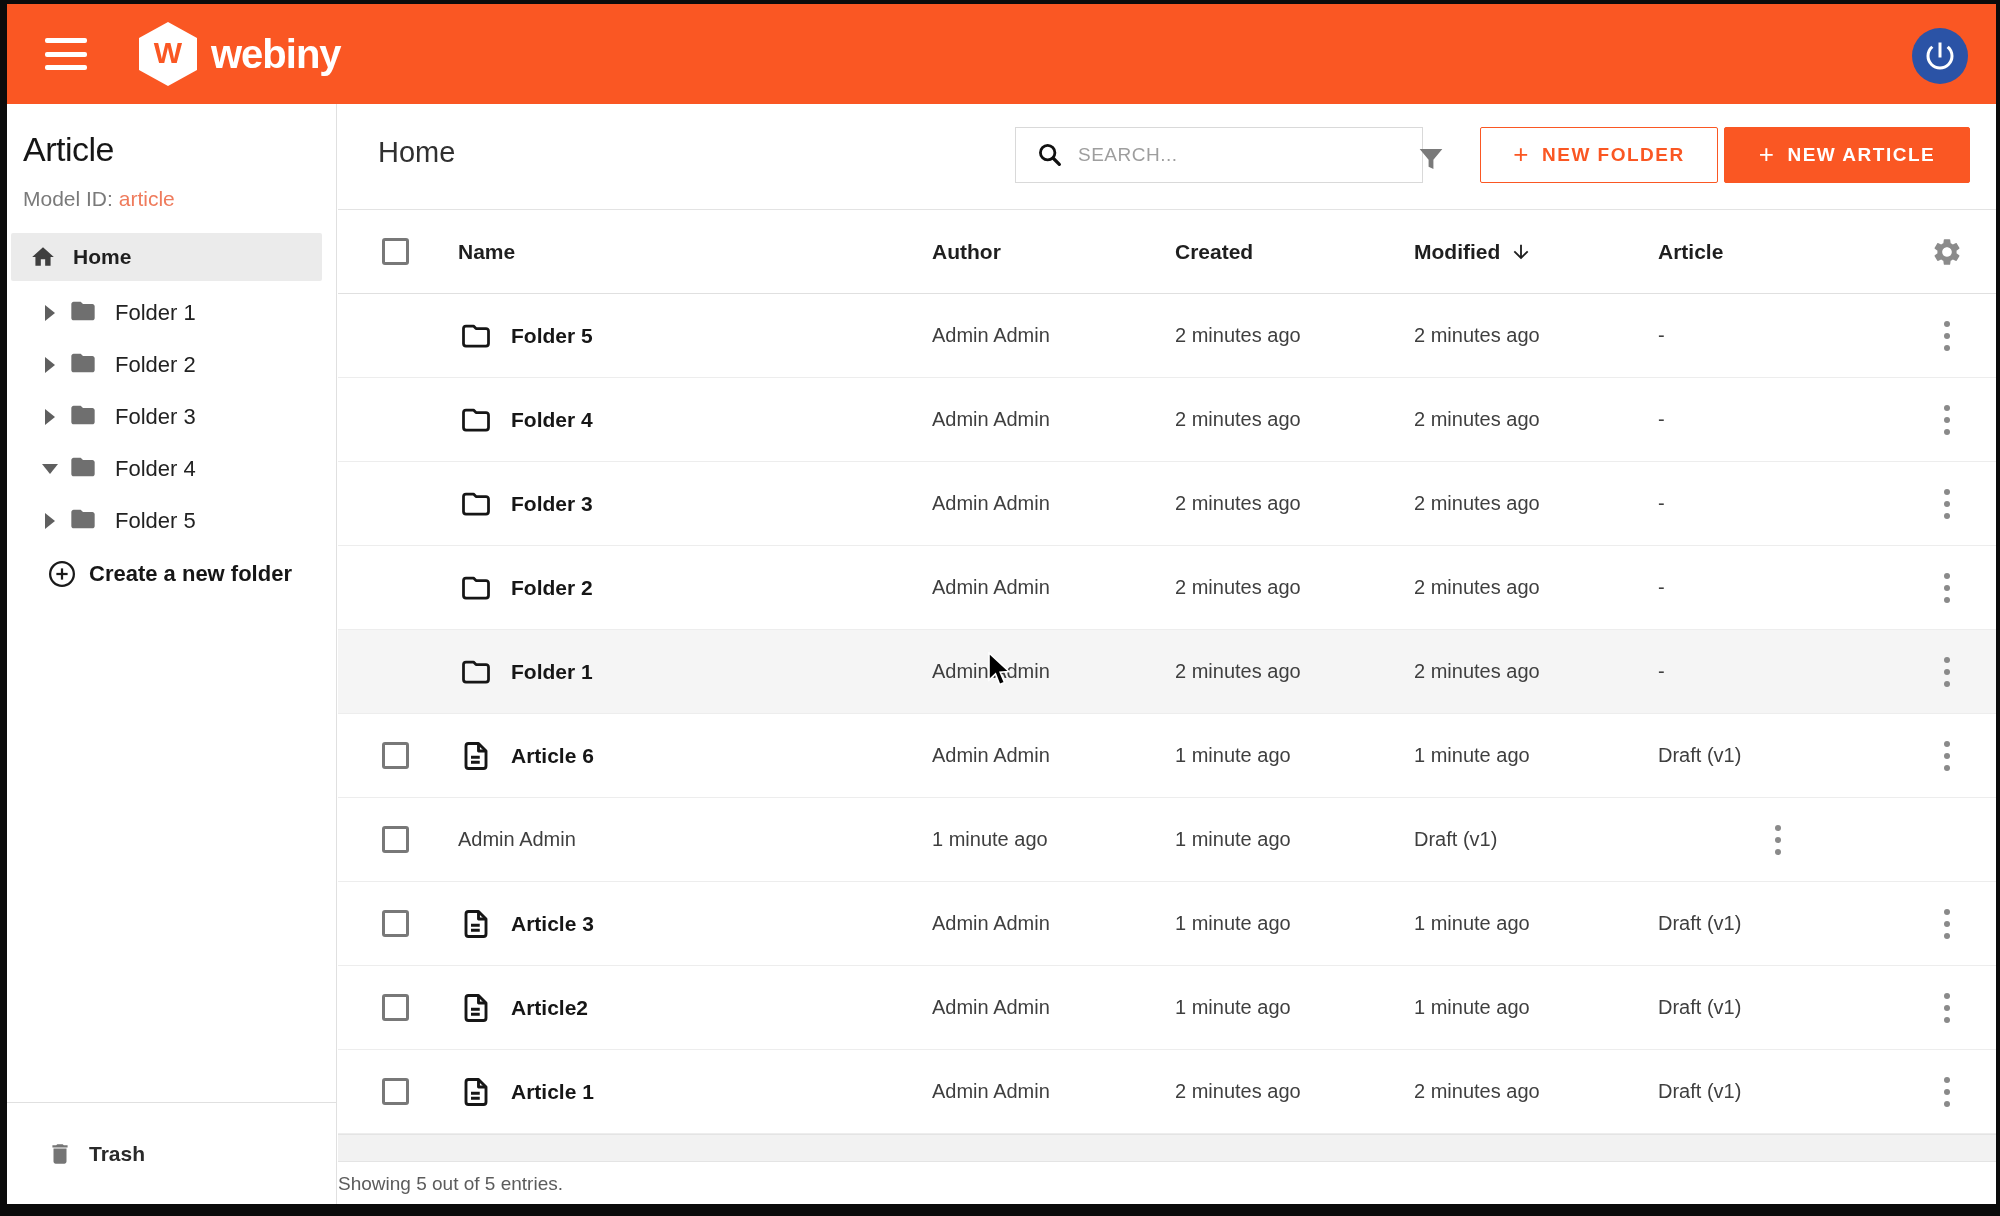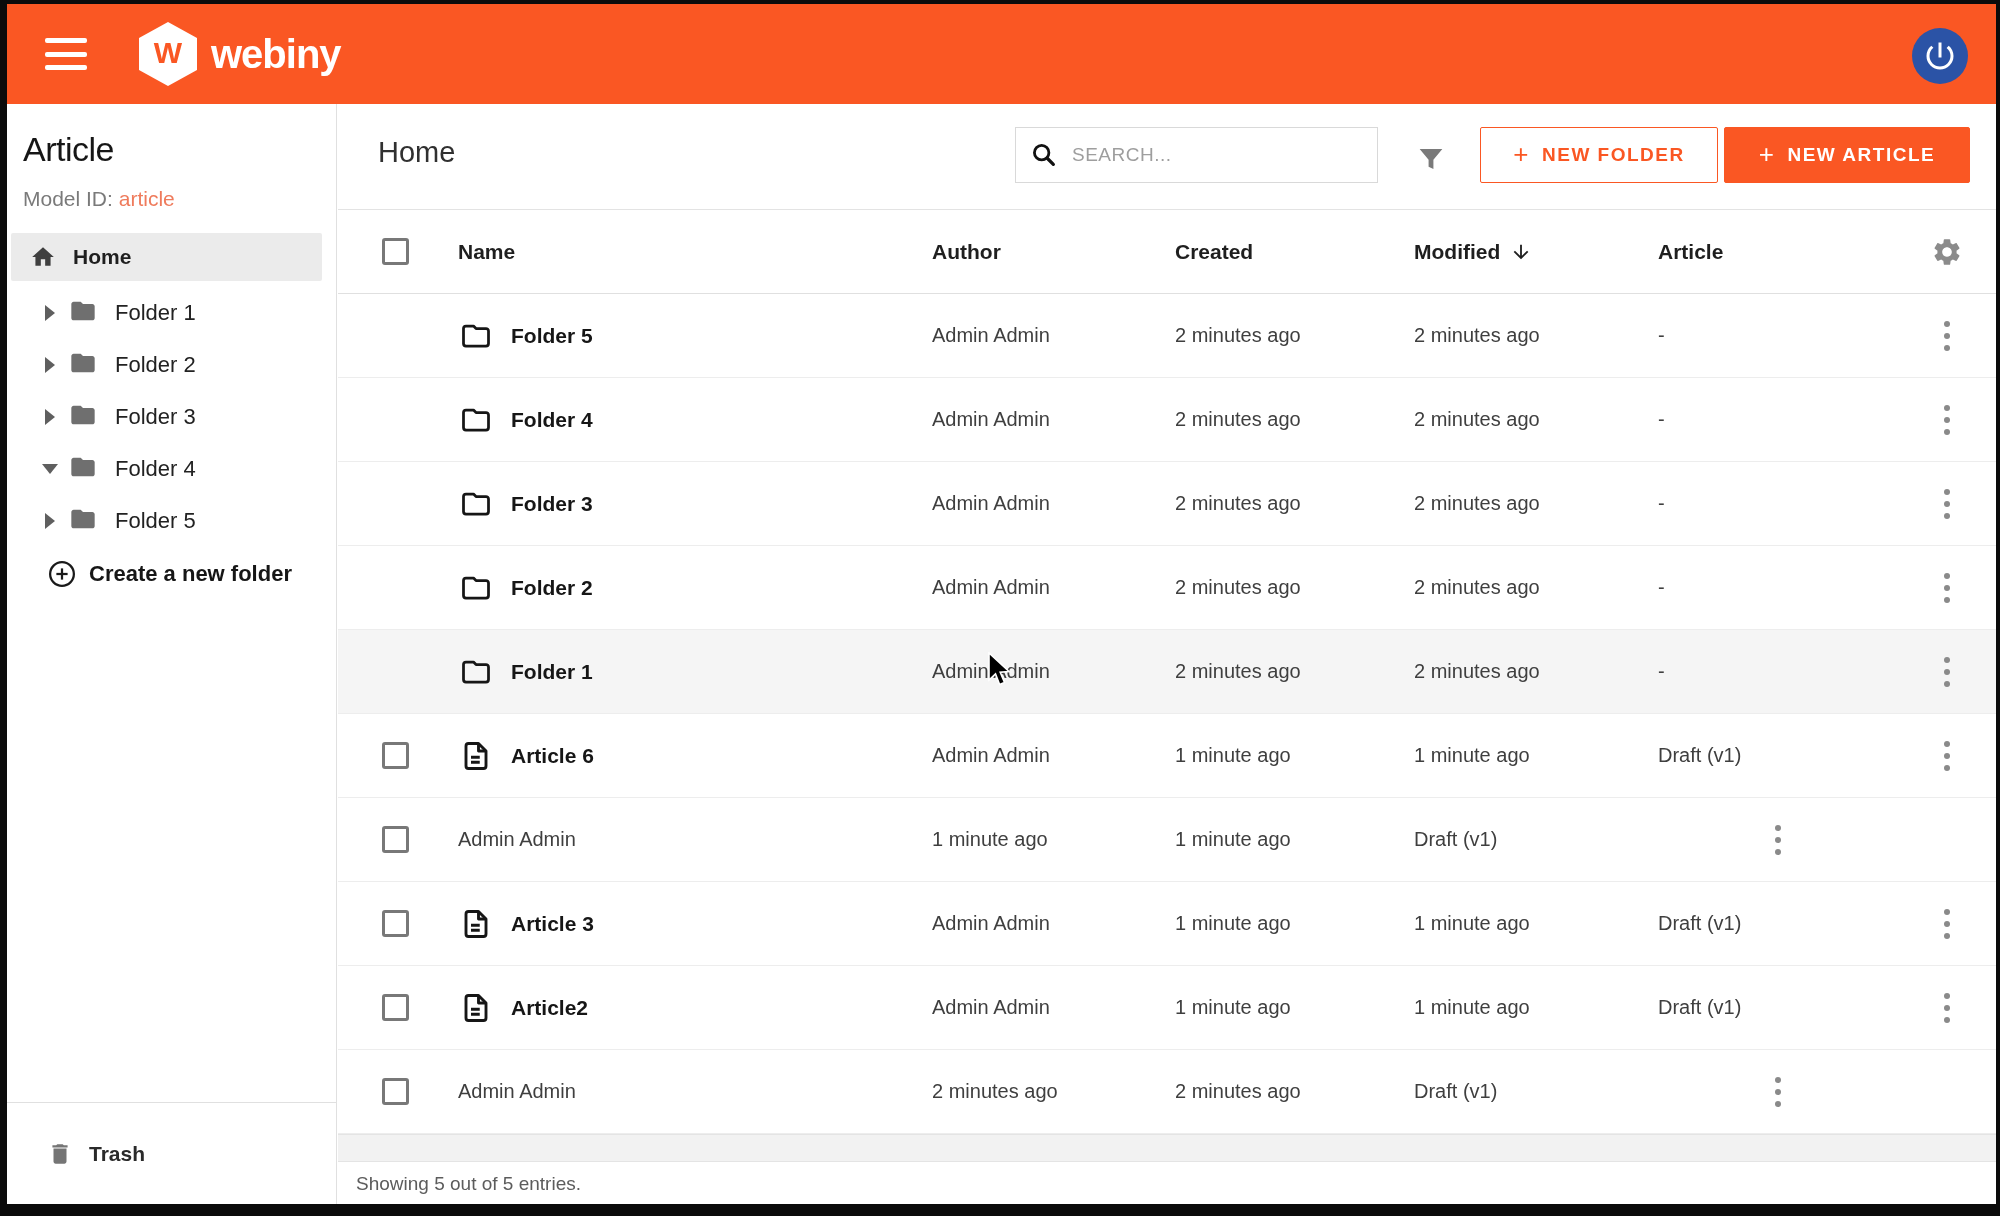--- a/index.html
+++ b/index.html
@@ -71,22 +71,22 @@
   }
   .sidebar-footer .label { font-size:21px; font-weight:700; color:#2a2a2a; }
 
   
   .main { position:absolute; left:331px; top:100px; right:0; bottom:0; background:#fff; }
 
   .toolbar { position:relative; height:106px; border-bottom:1px solid #e3e3e3; }
   .page-title { position:absolute; left:40px; top:32px; font-size:29px; font-weight:400; color:#303030; }
 
   .search-box {
-    position:absolute; left:677px; top:23px; width:363px; height:56px;
-    border:1px solid #d9d9d9; background:#fff; display:flex; align-items:center; padding:0 14px; gap:14px;
+    position:absolute; left:677px; top:23px; width:408px; height:56px;
+    border:1px solid #d9d9d9; background:#fff; display:flex; align-items:center; padding:0 20px; gap:14px;
   }
   .search-box input {
     border:none; outline:none; flex:1; font-size:19px; letter-spacing:0.5px;
     font-family:"Liberation Sans","DejaVu Sans",sans-serif; color:#333;
   }
   .search-box input::placeholder { color:#9e9e9e; }
 
   .filter-btn { position:absolute; left:1076px; top:37px; width:34px; height:36px; cursor:pointer; }
 
   .btn { position:absolute; top:23px; height:56px; display:flex; align-items:center; justify-content:center;
@@ -110,21 +110,21 @@
   .row-icon { display:flex; width:36px; justify-content:center; }
   .row-name { font-size:21px; font-weight:700; color:#161616; cursor:pointer; }
   .cell-text { font-size:20px; color:#3f3f3f; }
   .actions { display:flex; justify-content:center; }
   .kebab { display:flex; flex-direction:column; gap:6px; padding:6px; cursor:pointer; }
   .kebab i { width:6px; height:6px; border-radius:50%; background:#8a8a8a; display:block; }
   .grid-row.hover { background:#f5f5f5; }
   .gear { cursor:pointer; display:flex; }
 
   .table-bottom-strip { height:28px; background:#f2f2f2; border-top:1px solid #e4e4e4; border-bottom:1px solid #e4e4e4; }
-  .list-footer { height:43px; display:flex; align-items:center; padding-left:18px; font-size:19px; color:#5c5c5c; }
+  .list-footer { height:43px; display:flex; align-items:center; font-size:19px; color:#5c5c5c; }
 
   .cursor { position:absolute; left:980px; top:648px; z-index:50; pointer-events:none; }
 </style>
 </head>
 <body>
 
 <div class="app">
 
   <header class="topbar">
     <div class="hamburger">
@@ -510,20 +510,31 @@
               <i></i>
               <i></i>
             </span>
           </div>
   </div>
         <div class="grid-row">
     <div></div>
     <div class="cb-cell">
             <span class="checkbox"></span>
           </div>
+    <div class="name-cell">
+      <span class="row-icon">
+              <svg width="30" height="34" viewBox="0 0 24 24">
+                <path d="M14 2H6c-1.1 0-2 .9-2 2v16c0 1.1.9 2 2 2h12c1.1 0 2-.9 2-2V8l-6-6z" fill="none" stroke="#161616" stroke-width="2.3" stroke-linejoin="round"></path>
+                <path d="M14 2v6h6" fill="none" stroke="#161616" stroke-width="2.3" stroke-linejoin="round"></path>
+                <line x1="8" y1="13" x2="15" y2="13" stroke="#161616" stroke-width="2.4"></line>
+                <line x1="8" y1="17" x2="15" y2="17" stroke="#161616" stroke-width="2.4"></line>
+              </svg>
+            </span>
+      <span class="row-name">Article 1</span>
+    </div>
     <div class="cell-text">Admin Admin</div>
     <div class="cell-text">2 minutes ago</div>
     <div class="cell-text">2 minutes ago</div>
     <div class="cell-text">Draft (v1)</div>
     <div class="actions">
             <span class="kebab">
               <i></i>
               <i></i>
               <i></i>
             </span>

